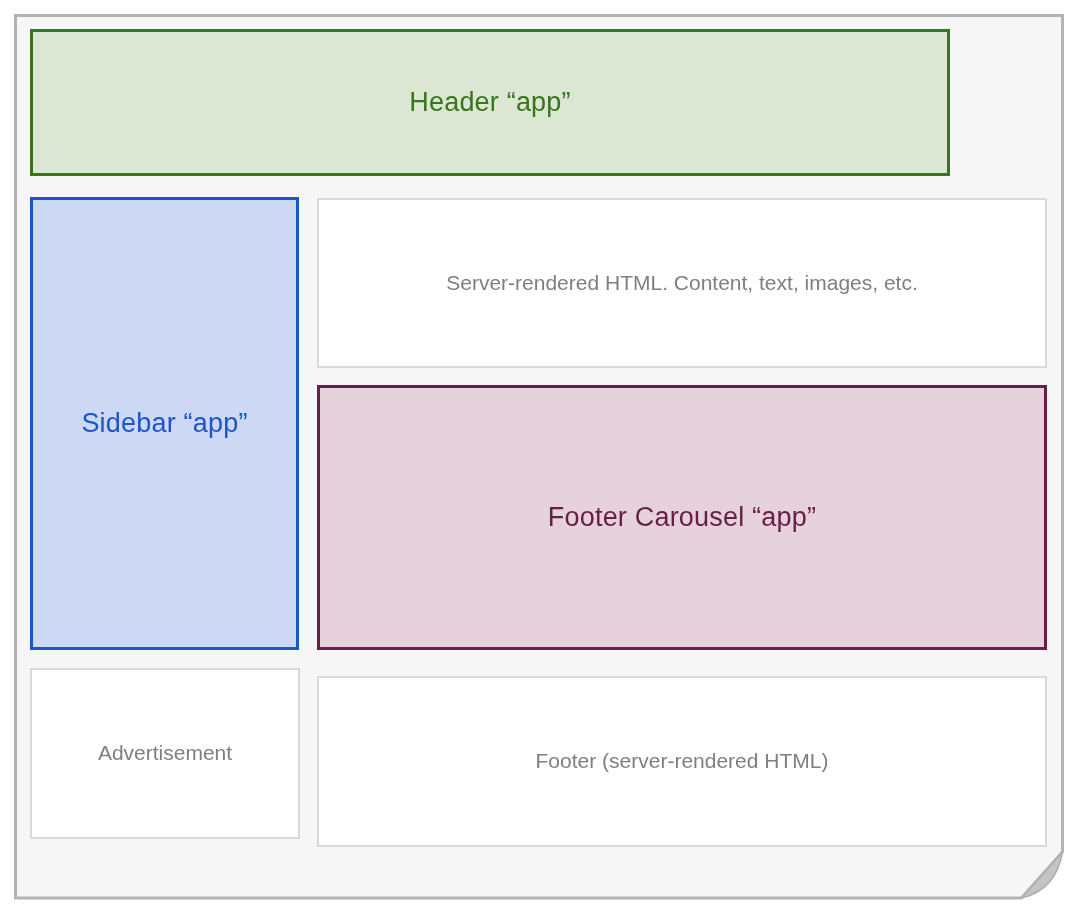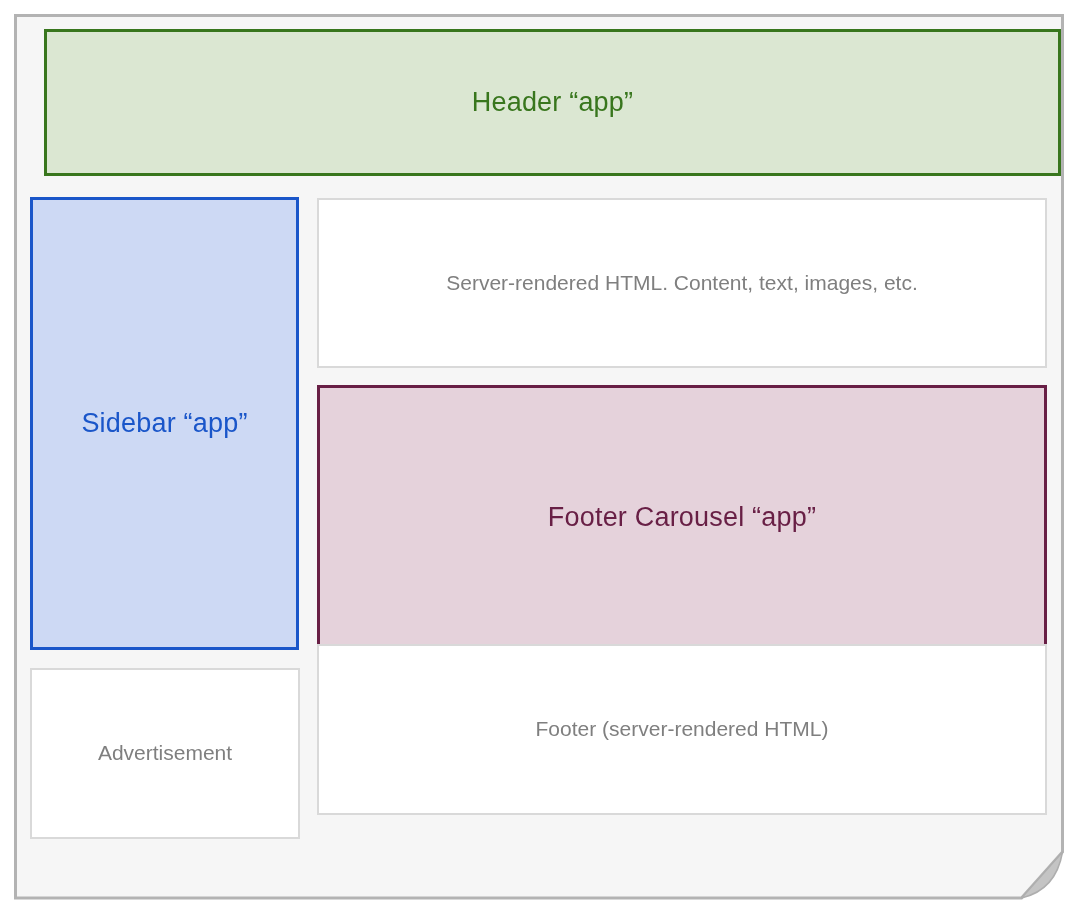--- a/index.html
+++ b/index.html
@@ -27,21 +27,21 @@
     box-sizing: border-box;
     display: flex;
     align-items: center;
     justify-content: center;
     text-align: center;
   }
   .label-lg { font-size: 27px; letter-spacing: 0.2px; }
   .label-md { font-size: 21px; color: var(--plain_text); line-height: 1.35; }
 
   .box-header {
-    left: 44px; top: 29px; width: 1017px; height: 147px;
+    left: 30px; top: 29px; width: 920px; height: 147px;
     background: var(--header_fill);
     border: 3px solid var(--header_border);
     color: var(--header_text);
   }
   .box-sidebar {
     left: 30px; top: 197px; width: 269px; height: 453px;
     background: var(--sidebar_fill);
     border: 3px solid var(--sidebar_border);
     color: var(--sidebar_text);
   }
@@ -56,21 +56,21 @@
     border: 3px solid var(--carousel_border);
     color: var(--carousel_text);
   }
   .box-ad {
     left: 30px; top: 668px; width: 270px; height: 171px;
     background: var(--plain_fill);
     border: 2px solid var(--plain_border);
     flex-direction: column;
   }
   .box-footer {
-    left: 317px; top: 644px; width: 730px; height: 171px;
+    left: 317px; top: 676px; width: 730px; height: 171px;
     background: var(--plain_fill);
     border: 2px solid var(--plain_border);
   }
 </style>
 </head>
 <body>
 
 <div class="stage">
 
   <svg class="page-svg" viewBox="0 0 1080 915" xmlns="http://www.w3.org/2000/svg" aria-hidden="true">

